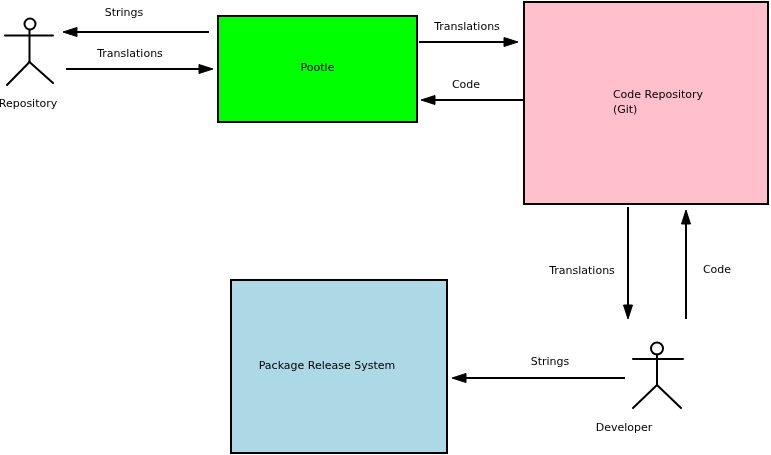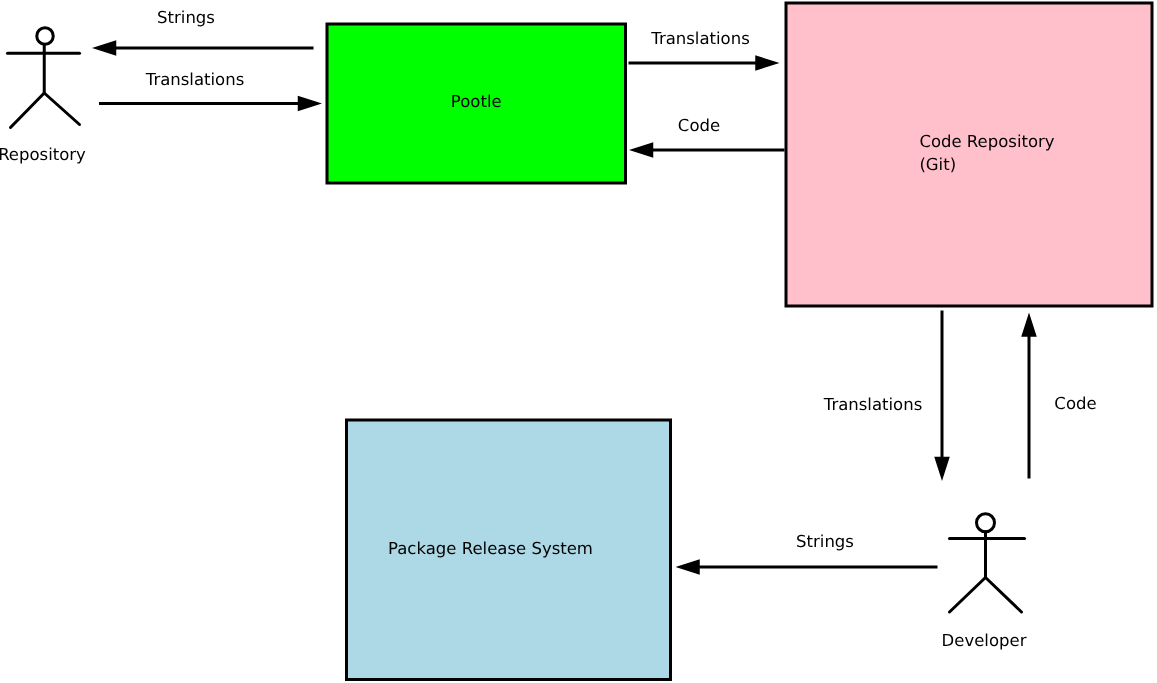--- a/index.html
+++ b/index.html
@@ -125,21 +125,21 @@
 
   <div class="label node-label" style="left:217px; top:15px; width:201px; height:107px;">Pootle</div>
 
   <div class="label node-label" style="left:535px; top:1px; width:246px; height:204px;">Code Repository
 (Git)</div>
 
   <div class="label node-label" style="left:230px; top:279px; width:194px; height:175px;">Package Release System</div>
 
   <div class="label float-label" style="left:28px; top:104px;">Repository</div>
 
-  <div class="label float-label" style="left:656px; top:428px;">Developer</div>
+  <div class="label float-label" style="left:624px; top:428px;">Developer</div>
 
   <div class="label float-label" style="left:124px; top:13px;">Strings</div>
 
   <div class="label float-label" style="left:130px; top:54px;">Translations</div>
 
   <div class="label float-label" style="left:467px; top:27px;">Translations</div>
 
   <div class="label float-label" style="left:466px; top:85px;">Code</div>
 
   <div class="label float-label" style="left:582px; top:271px;">Translations</div>

